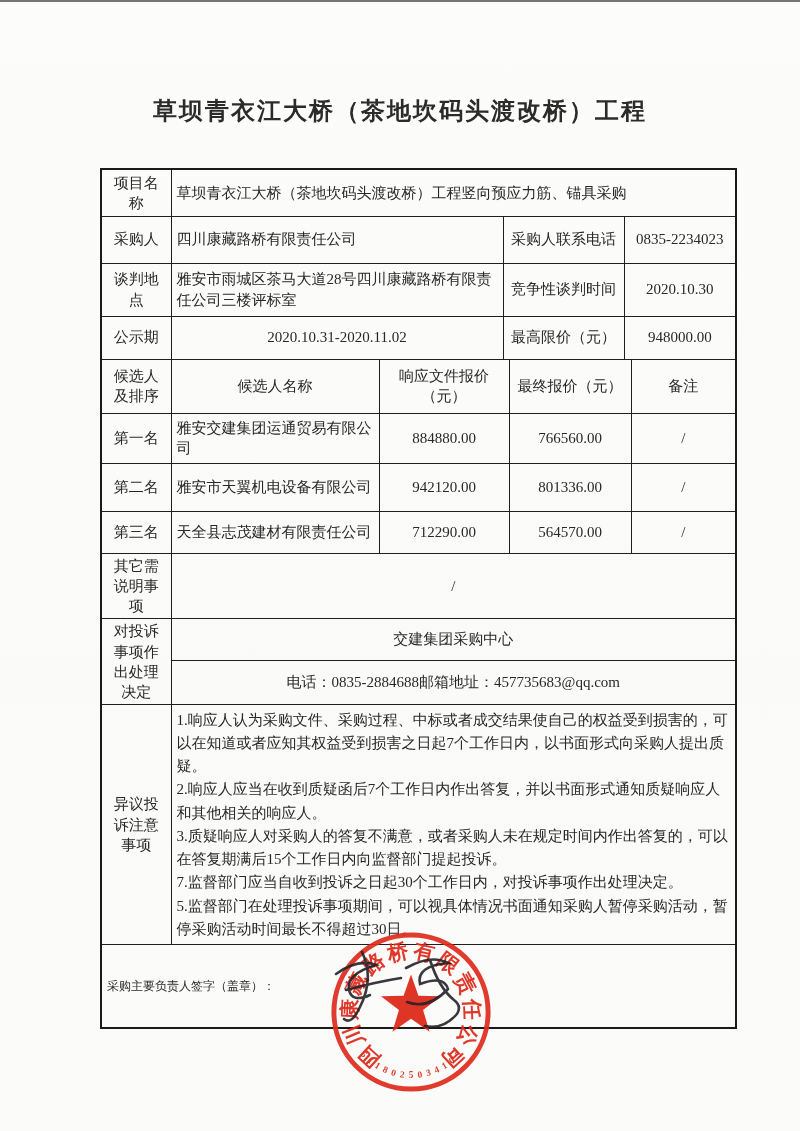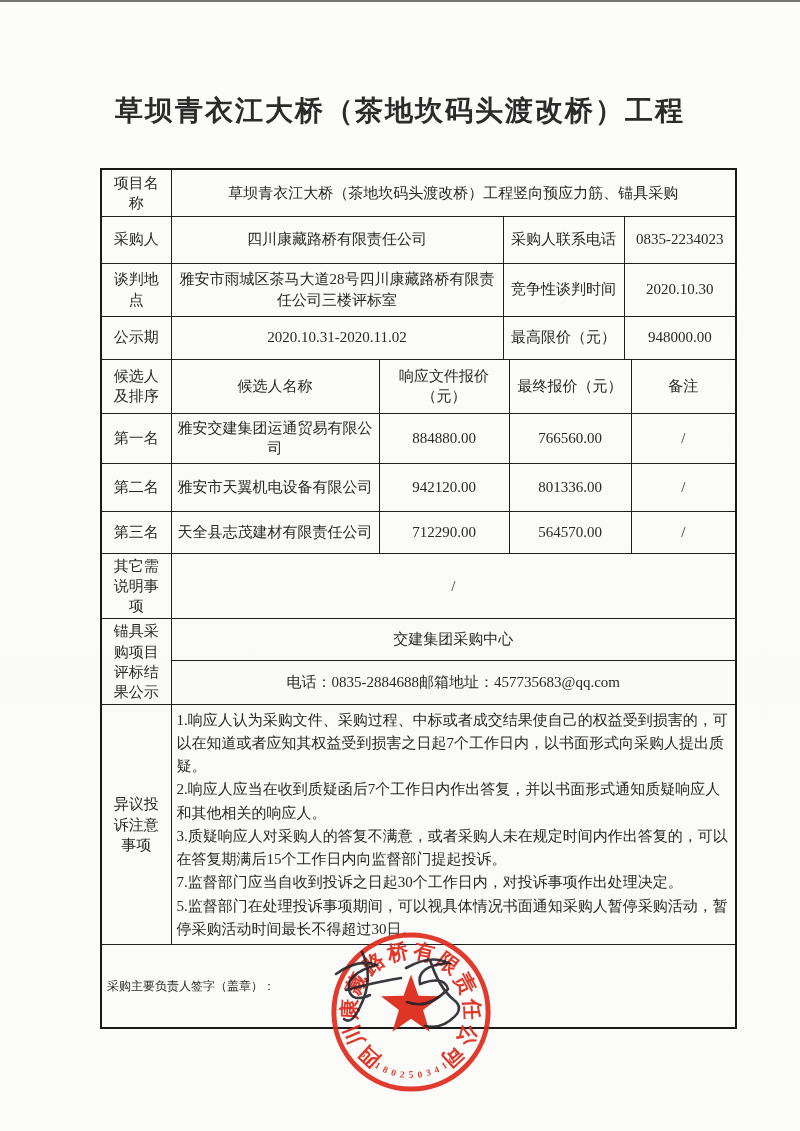--- a/index.html
+++ b/index.html
@@ -9,38 +9,38 @@
     position:relative;overflow:hidden;
     font-family:"Liberation Serif","DejaVu Serif",serif;
     color:#262626;
   }
   .scan-top-edge{
     position:absolute;top:0;left:0;width:100%;height:2px;
     background:#4a4a46;opacity:.75;
   }
   .doc-title{
     position:absolute;top:90px;left:0;width:800px;
-    text-align:center;font-weight:bold;font-size:28px;
+    text-align:center;font-weight:bold;font-size:24px;
     letter-spacing:2px;line-height:42px;color:#2b2b2b;
   }
   table.main{
     position:absolute;left:100px;top:168px;width:635px;
     border-collapse:collapse;table-layout:fixed;
     font-size:15px;color:#282828;
   }
   table.main td{
     border:1.6px solid #1f1f1f;
     padding:2px 5px;
     vertical-align:middle;
     line-height:1.35;
     overflow:hidden;
   }
   table.main{border:2.2px solid #1a1a1a;}
   .lbl{text-align:center;}
-  .val-left{text-align:center;padding-left:7px;}
+  .val-left{text-align:left;padding-left:7px;}
   .val-center{text-align:center;}
   .prewrap{white-space:pre-line;}
   .objection-cell{vertical-align:middle;padding:10px 10px;}
   .objection-cell div{line-height:1.55;text-align:left;}
   .sig-cell{text-align:left;padding-left:8px;font-size:12px;}
   .seal-wrap{position:absolute;left:326px;top:927px;width:170px;height:170px;z-index:5;}
   .signature-wrap{position:absolute;left:318px;top:932px;width:165px;height:118px;z-index:6;}
   .seal-char{font-family:"Liberation Serif","DejaVu Serif",serif;font-weight:bold;}
 </style>
 </head>
@@ -122,21 +122,21 @@
     <td class="val-center" colspan="2">564570.00</td>
     <td class="val-center">/</td>
   </tr>
 
   <tr style="height:45px">
     <td class="lbl">其它需说明事项</td>
     <td class="val-center" colspan="6">/</td>
   </tr>
 
   <tr style="height:36px">
-    <td class="lbl" rowspan="2">锚具采购项目评标结果公示</td>
+    <td class="lbl" rowspan="2">对投诉事项作出处理决定</td>
     <td class="val-center" colspan="6">交建集团采购中心</td>
   </tr>
   <tr style="height:39px">
     <td class="val-center" colspan="6">电话：0835-2884688邮箱地址：457735683@qq.com</td>
   </tr>
 
   <tr style="height:240px">
     <td class="lbl">异议投诉注意事项</td>
     <td class="objection-cell" colspan="6">
       <div>1.响应人认为采购文件、采购过程、中标或者成交结果使自己的权益受到损害的，可以在知道或者应知其权益受到损害之日起7个工作日内，以书面形式向采购人提出质疑。</div>

